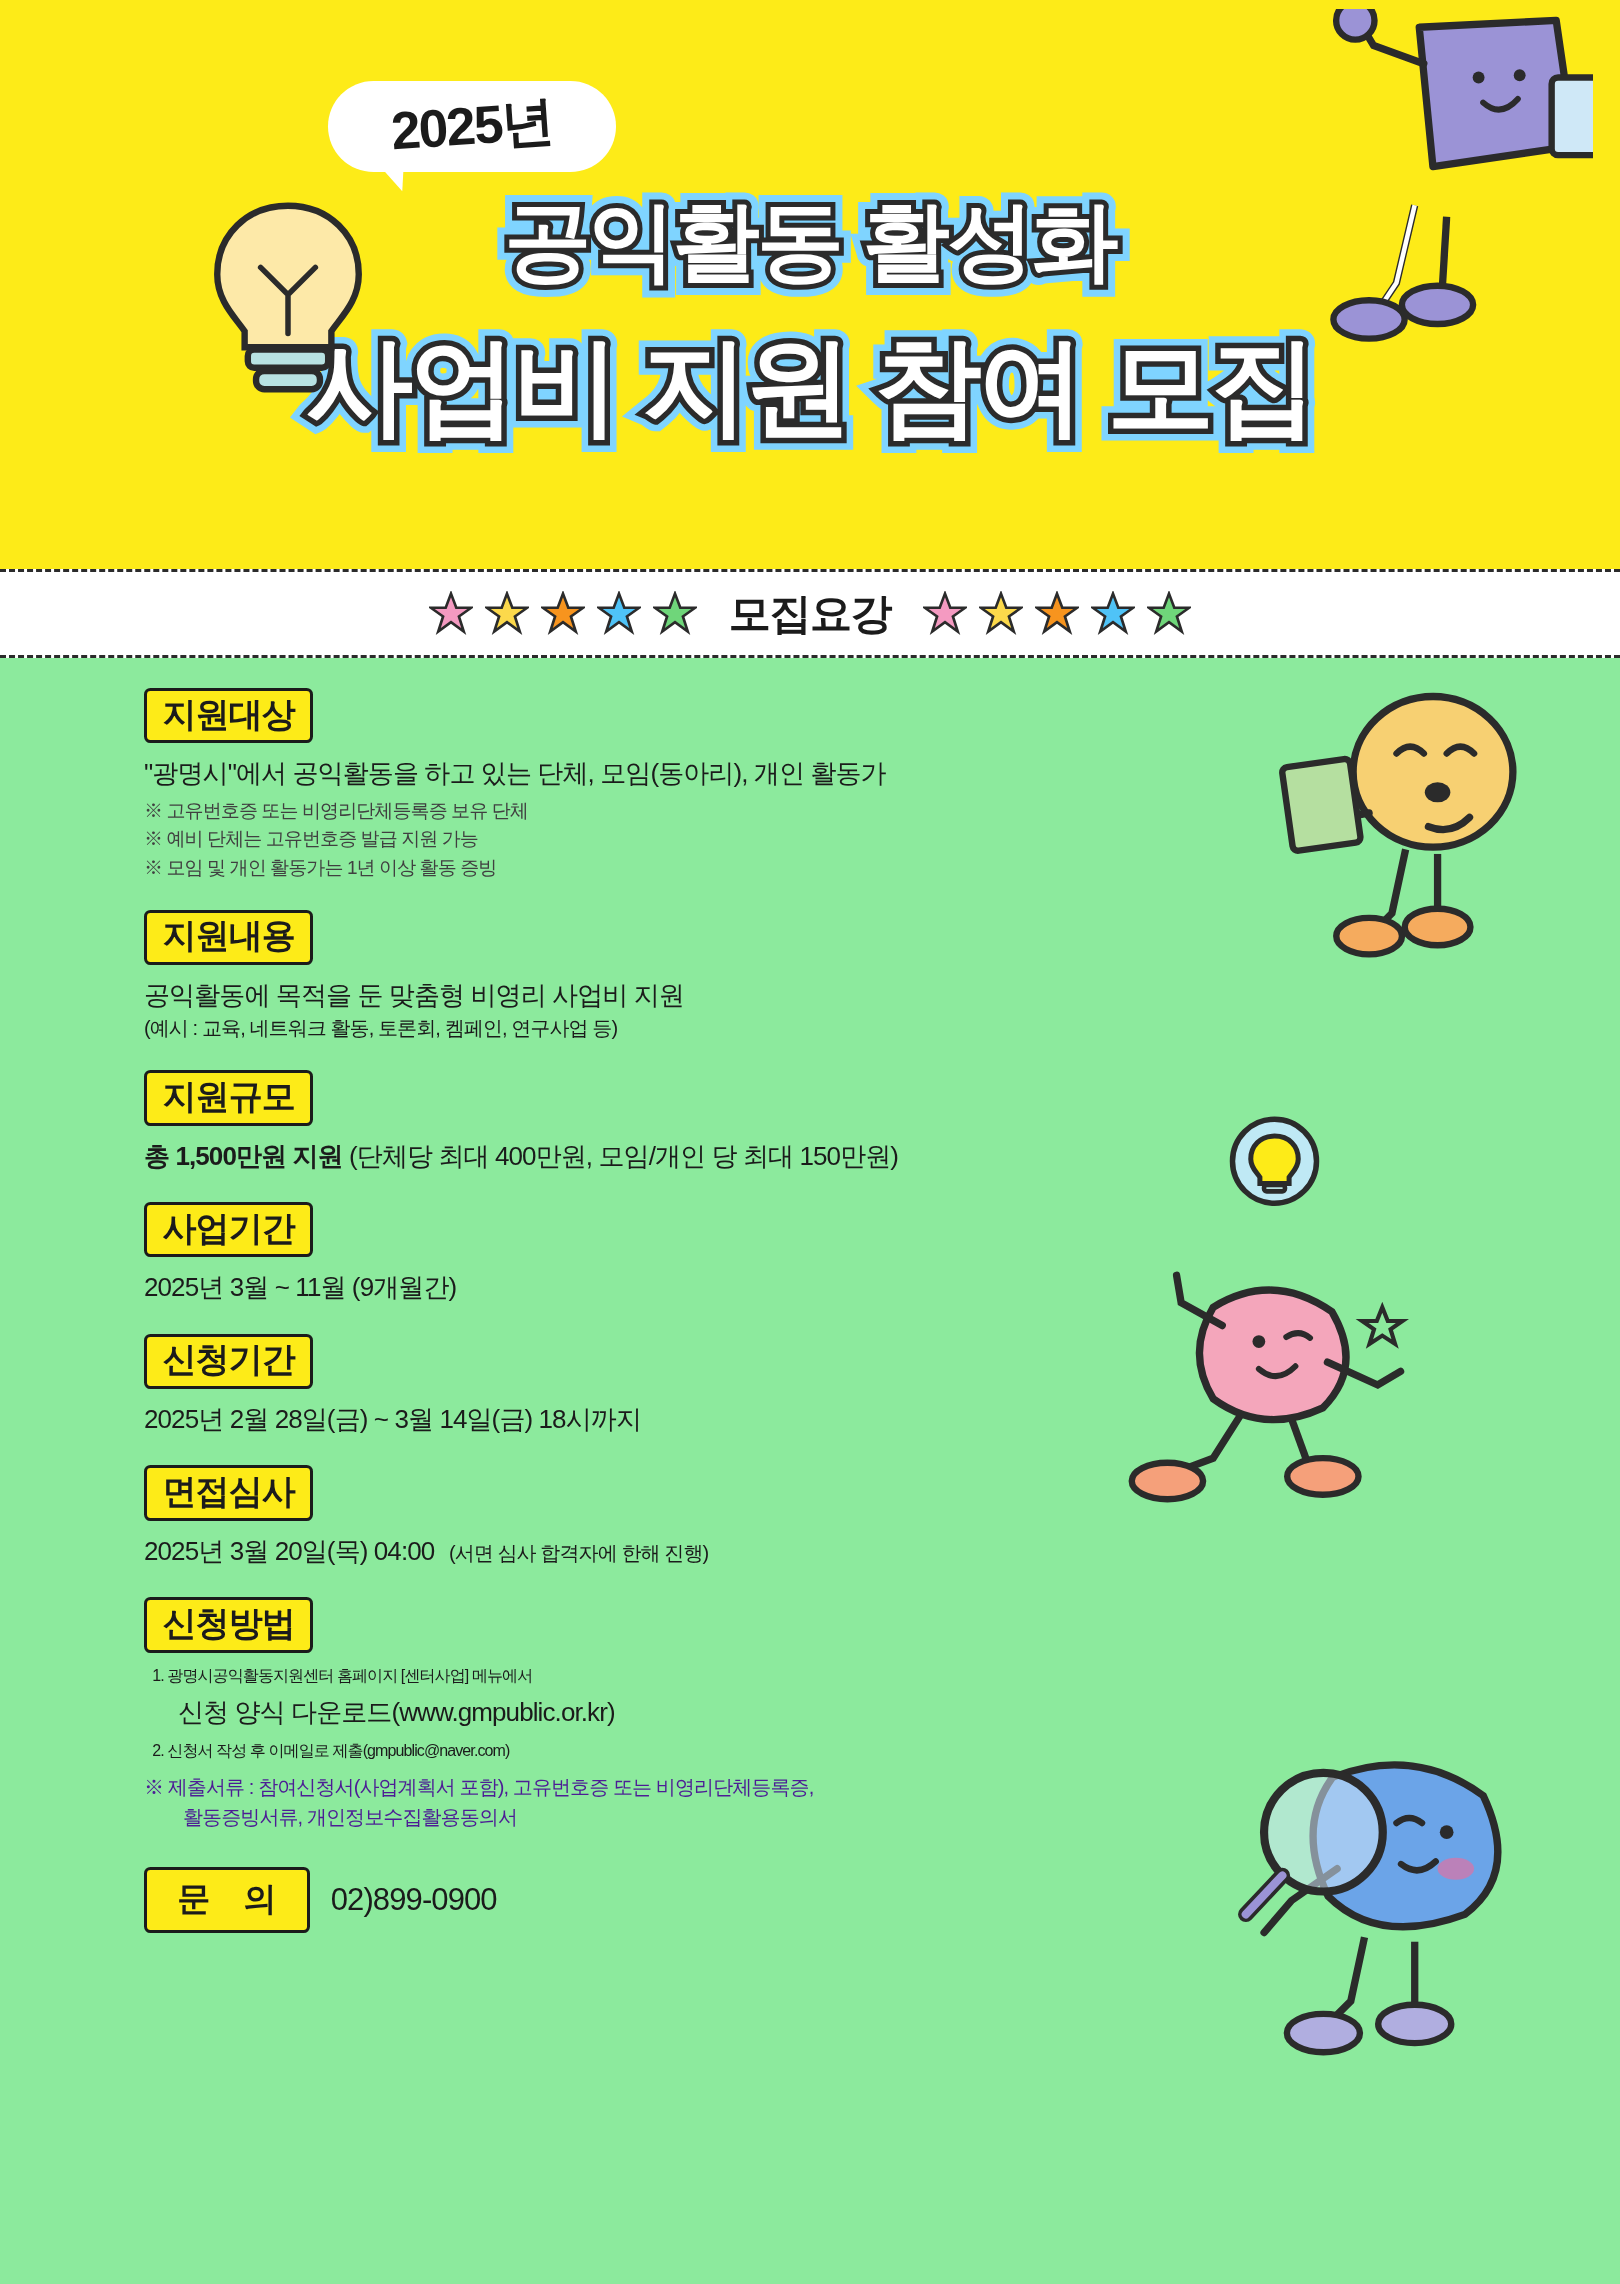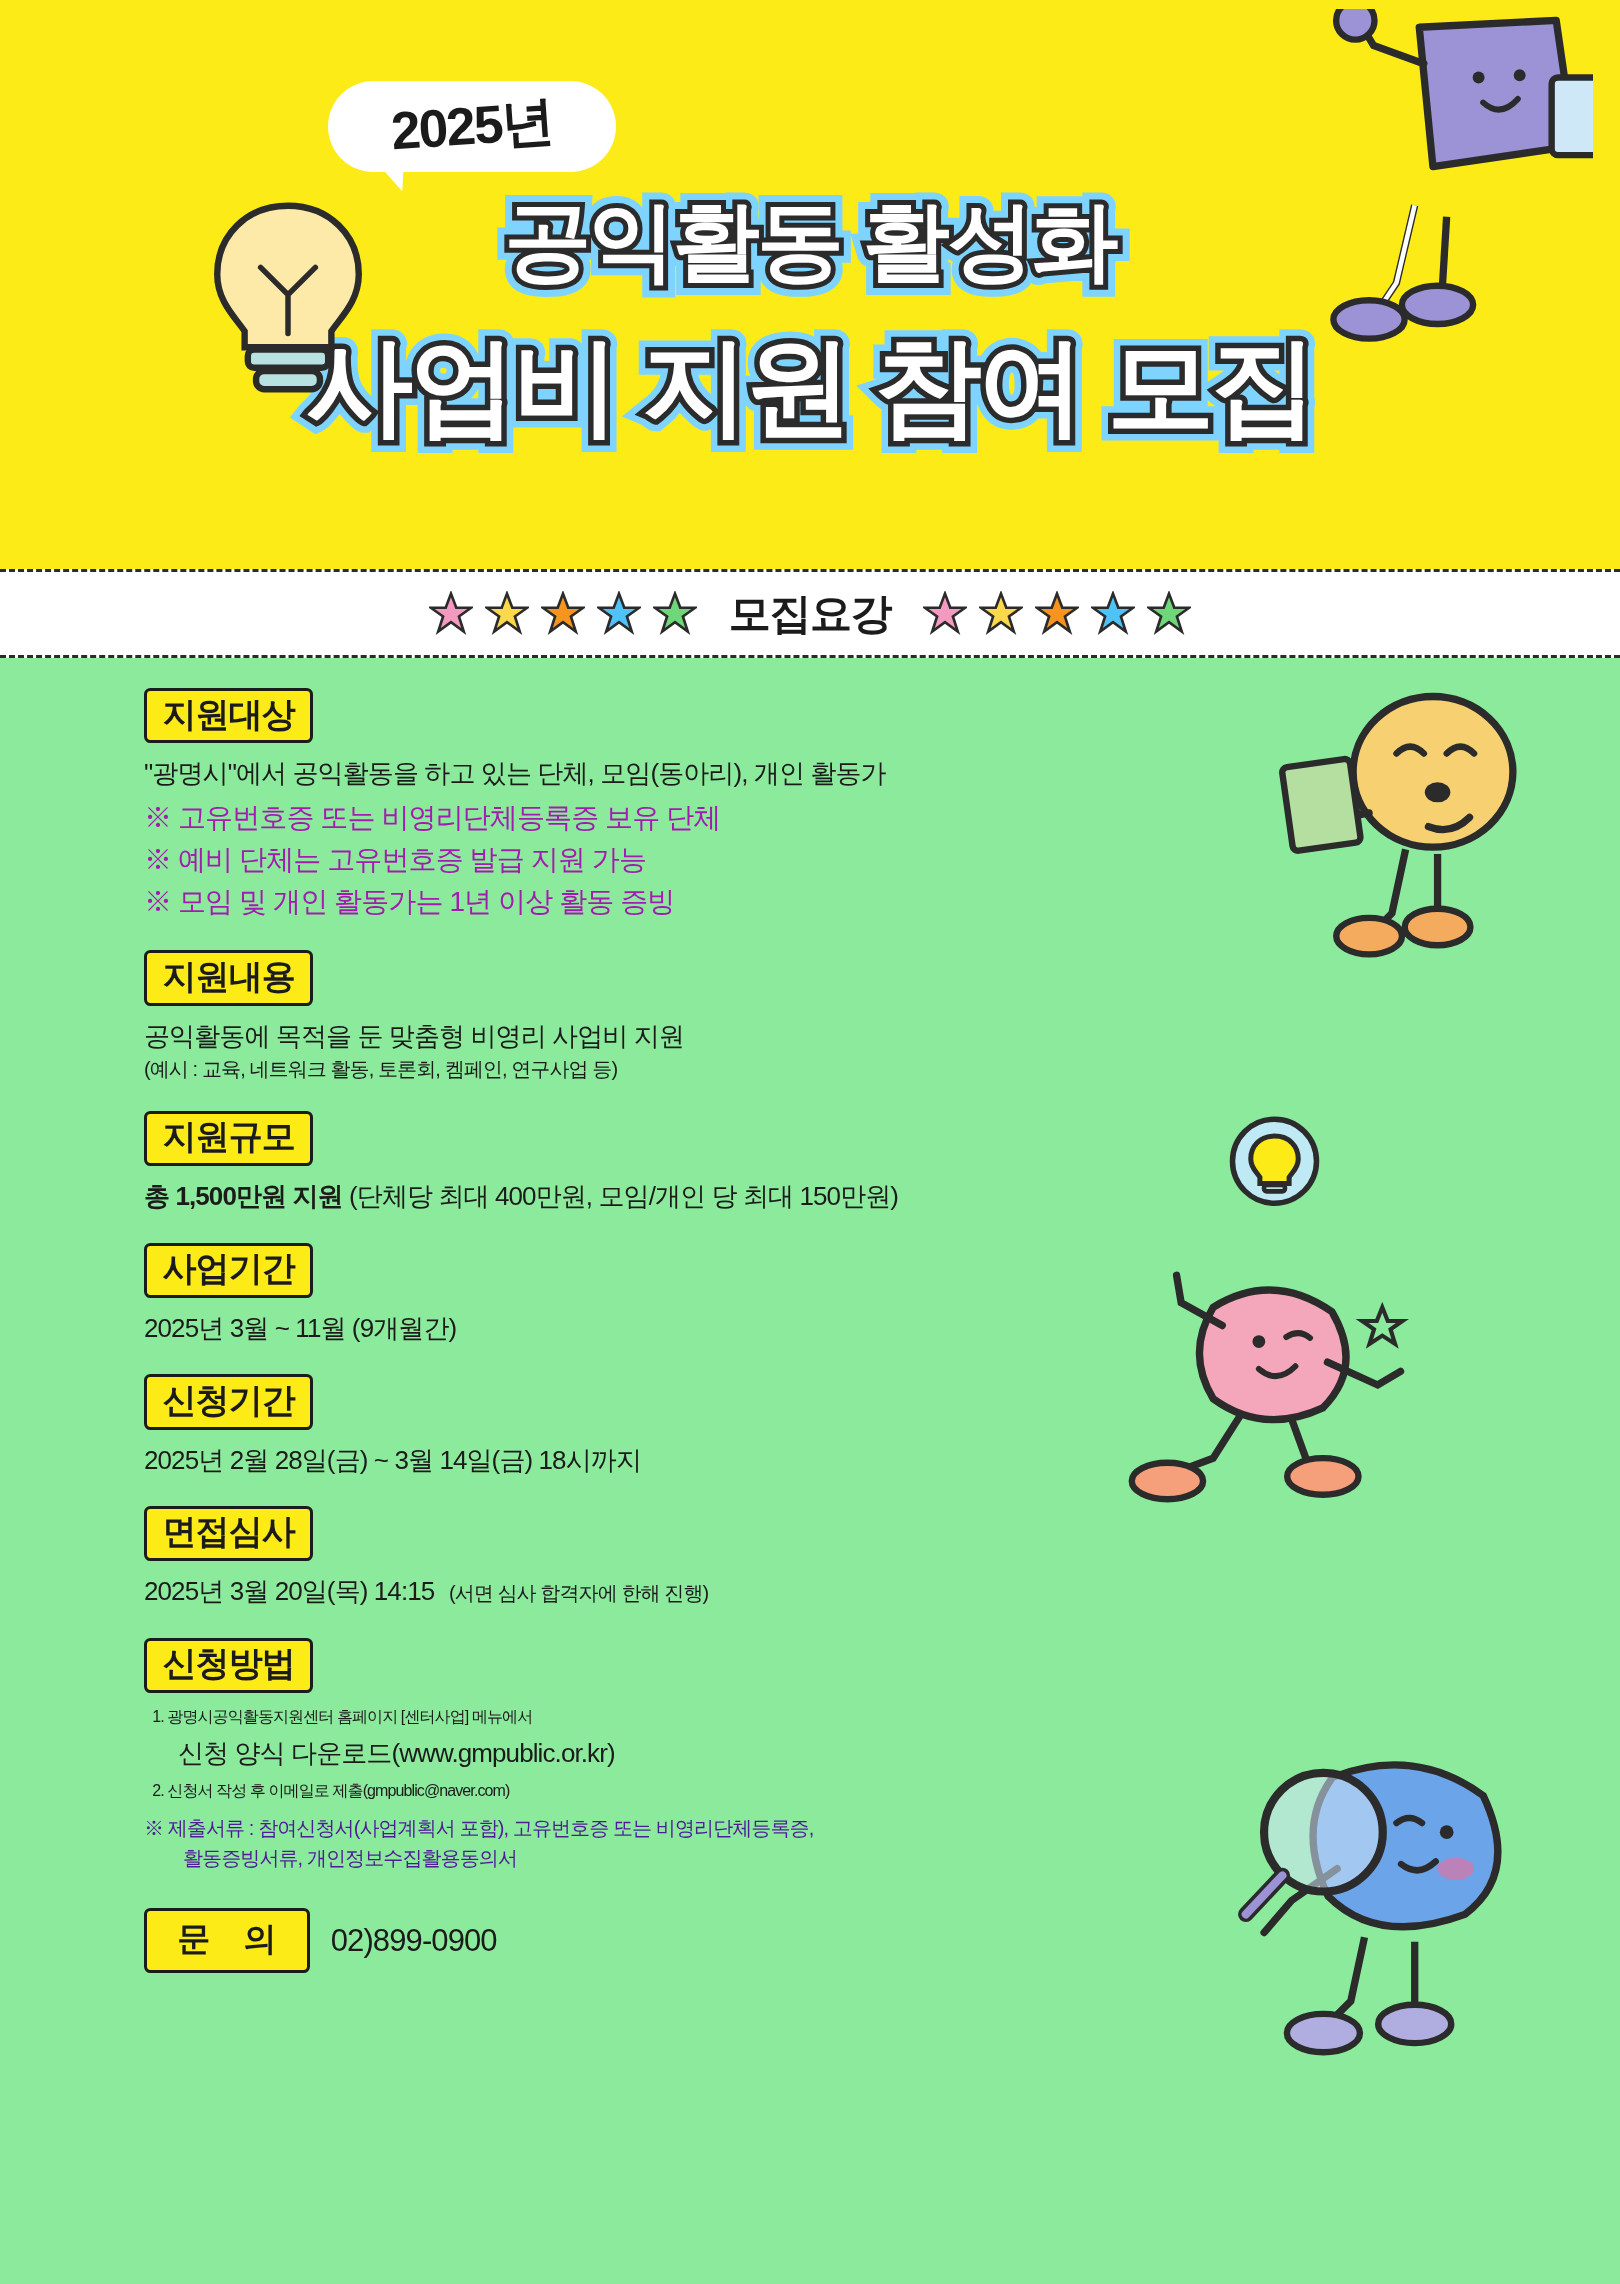--- a/index.html
+++ b/index.html
@@ -156,22 +156,22 @@
     line-height: 1.42;
   }
   .txt-bold { font-weight: bold; }
   .txt-sm {
     font-size: 20px;
     color: #1b1b1b;
     letter-spacing: -0.9px;
     line-height: 1.45;
   }
   .note {
-    font-size: 28px;
-    color: #a21caf;
+    font-size: 19px;
+    color: #404040;
     letter-spacing: -0.9px;
     line-height: 1.5;
   }
   .gap-sm { height: 4.6px; }
   .gap-md { height: 18.3px; }
 
   .apply-list { margin-top: 12.8px; }
   .apply-item {
     font-size: 16px;
     color: #1b1b1b;
@@ -454,21 +454,21 @@
           <div class="txt">2025년 2월 28일(금) ~ 3월 14일(금) 18시까지</div>
         </div>
       </div>
 
       <div class="gap-md"></div>
 
       <div class="sec">
         <div class="label">면접심사</div>
         <div class="sec-body">
           <div class="txt">
-            <span>2025년 3월 20일(목) 14:15</span>
+            <span>2025년 3월 20일(목) 04:00</span>
             <span class="txt-sm" style="margin-left:8.2px">(서면 심사 합격자에 한해 진행)</span>
           </div>
         </div>
       </div>
 
       <div class="gap-md"></div>
 
       <div class="sec">
         <div class="label">신청방법</div>
         <div class="apply-list">

